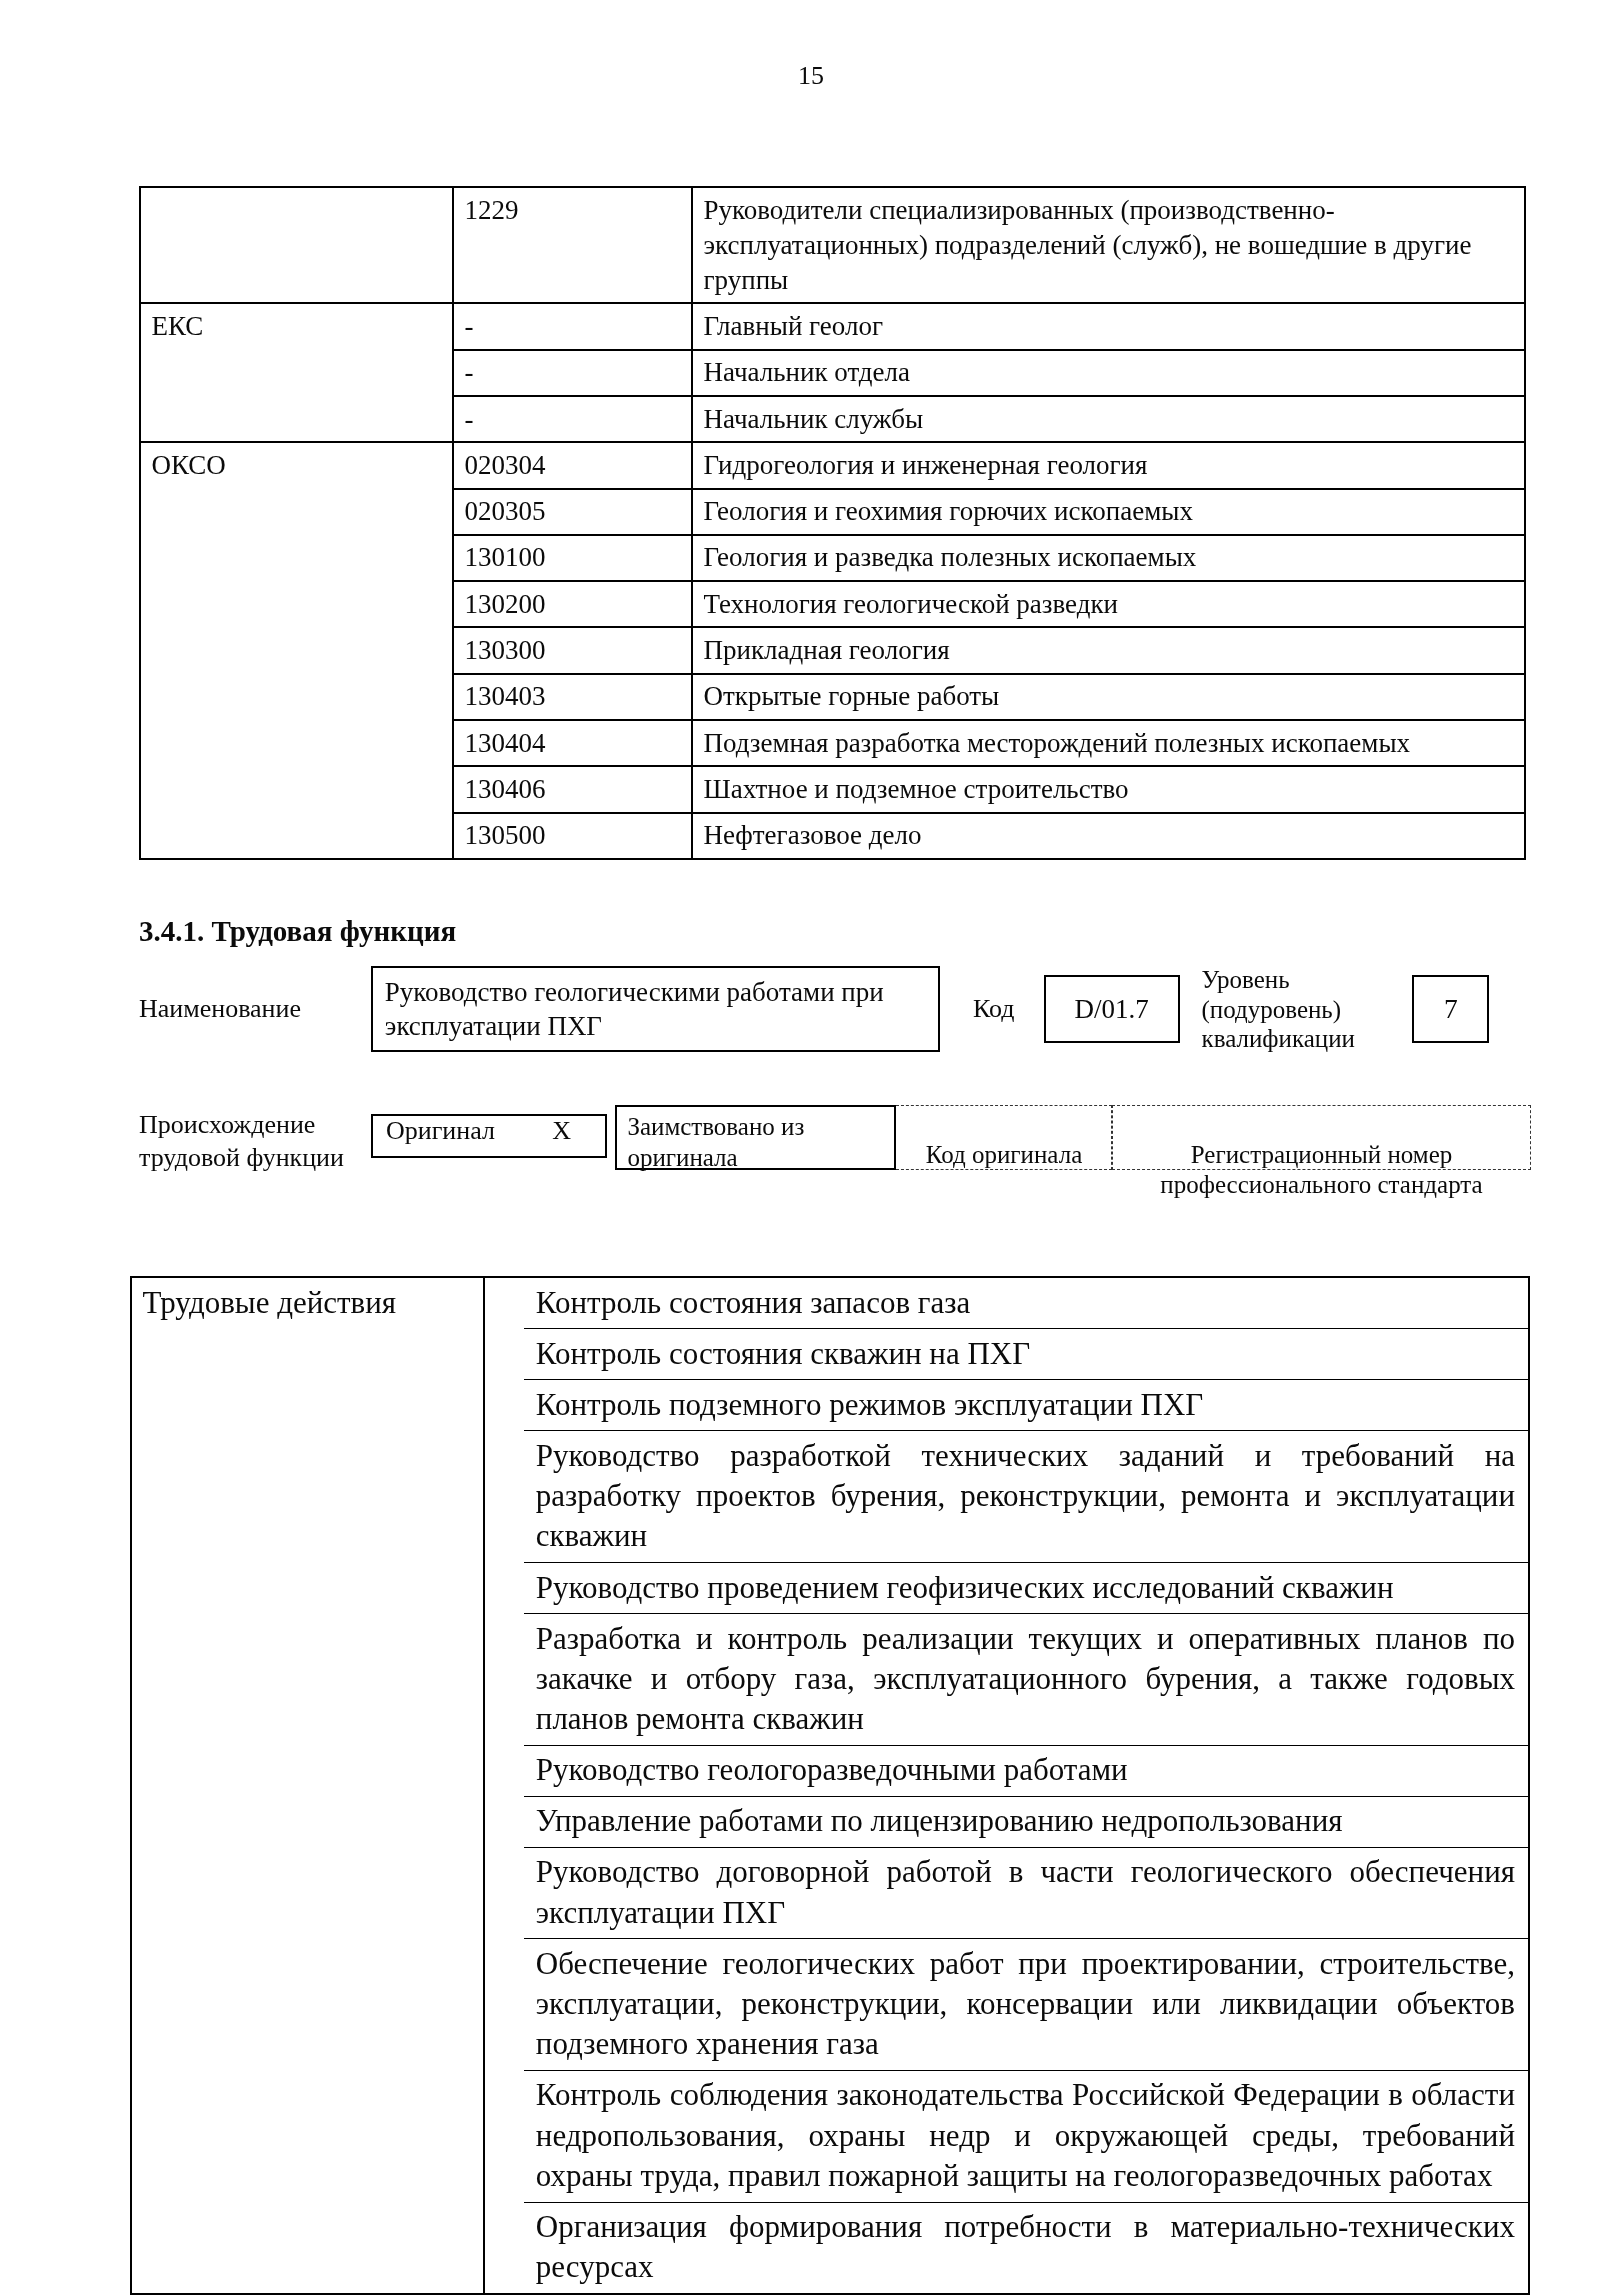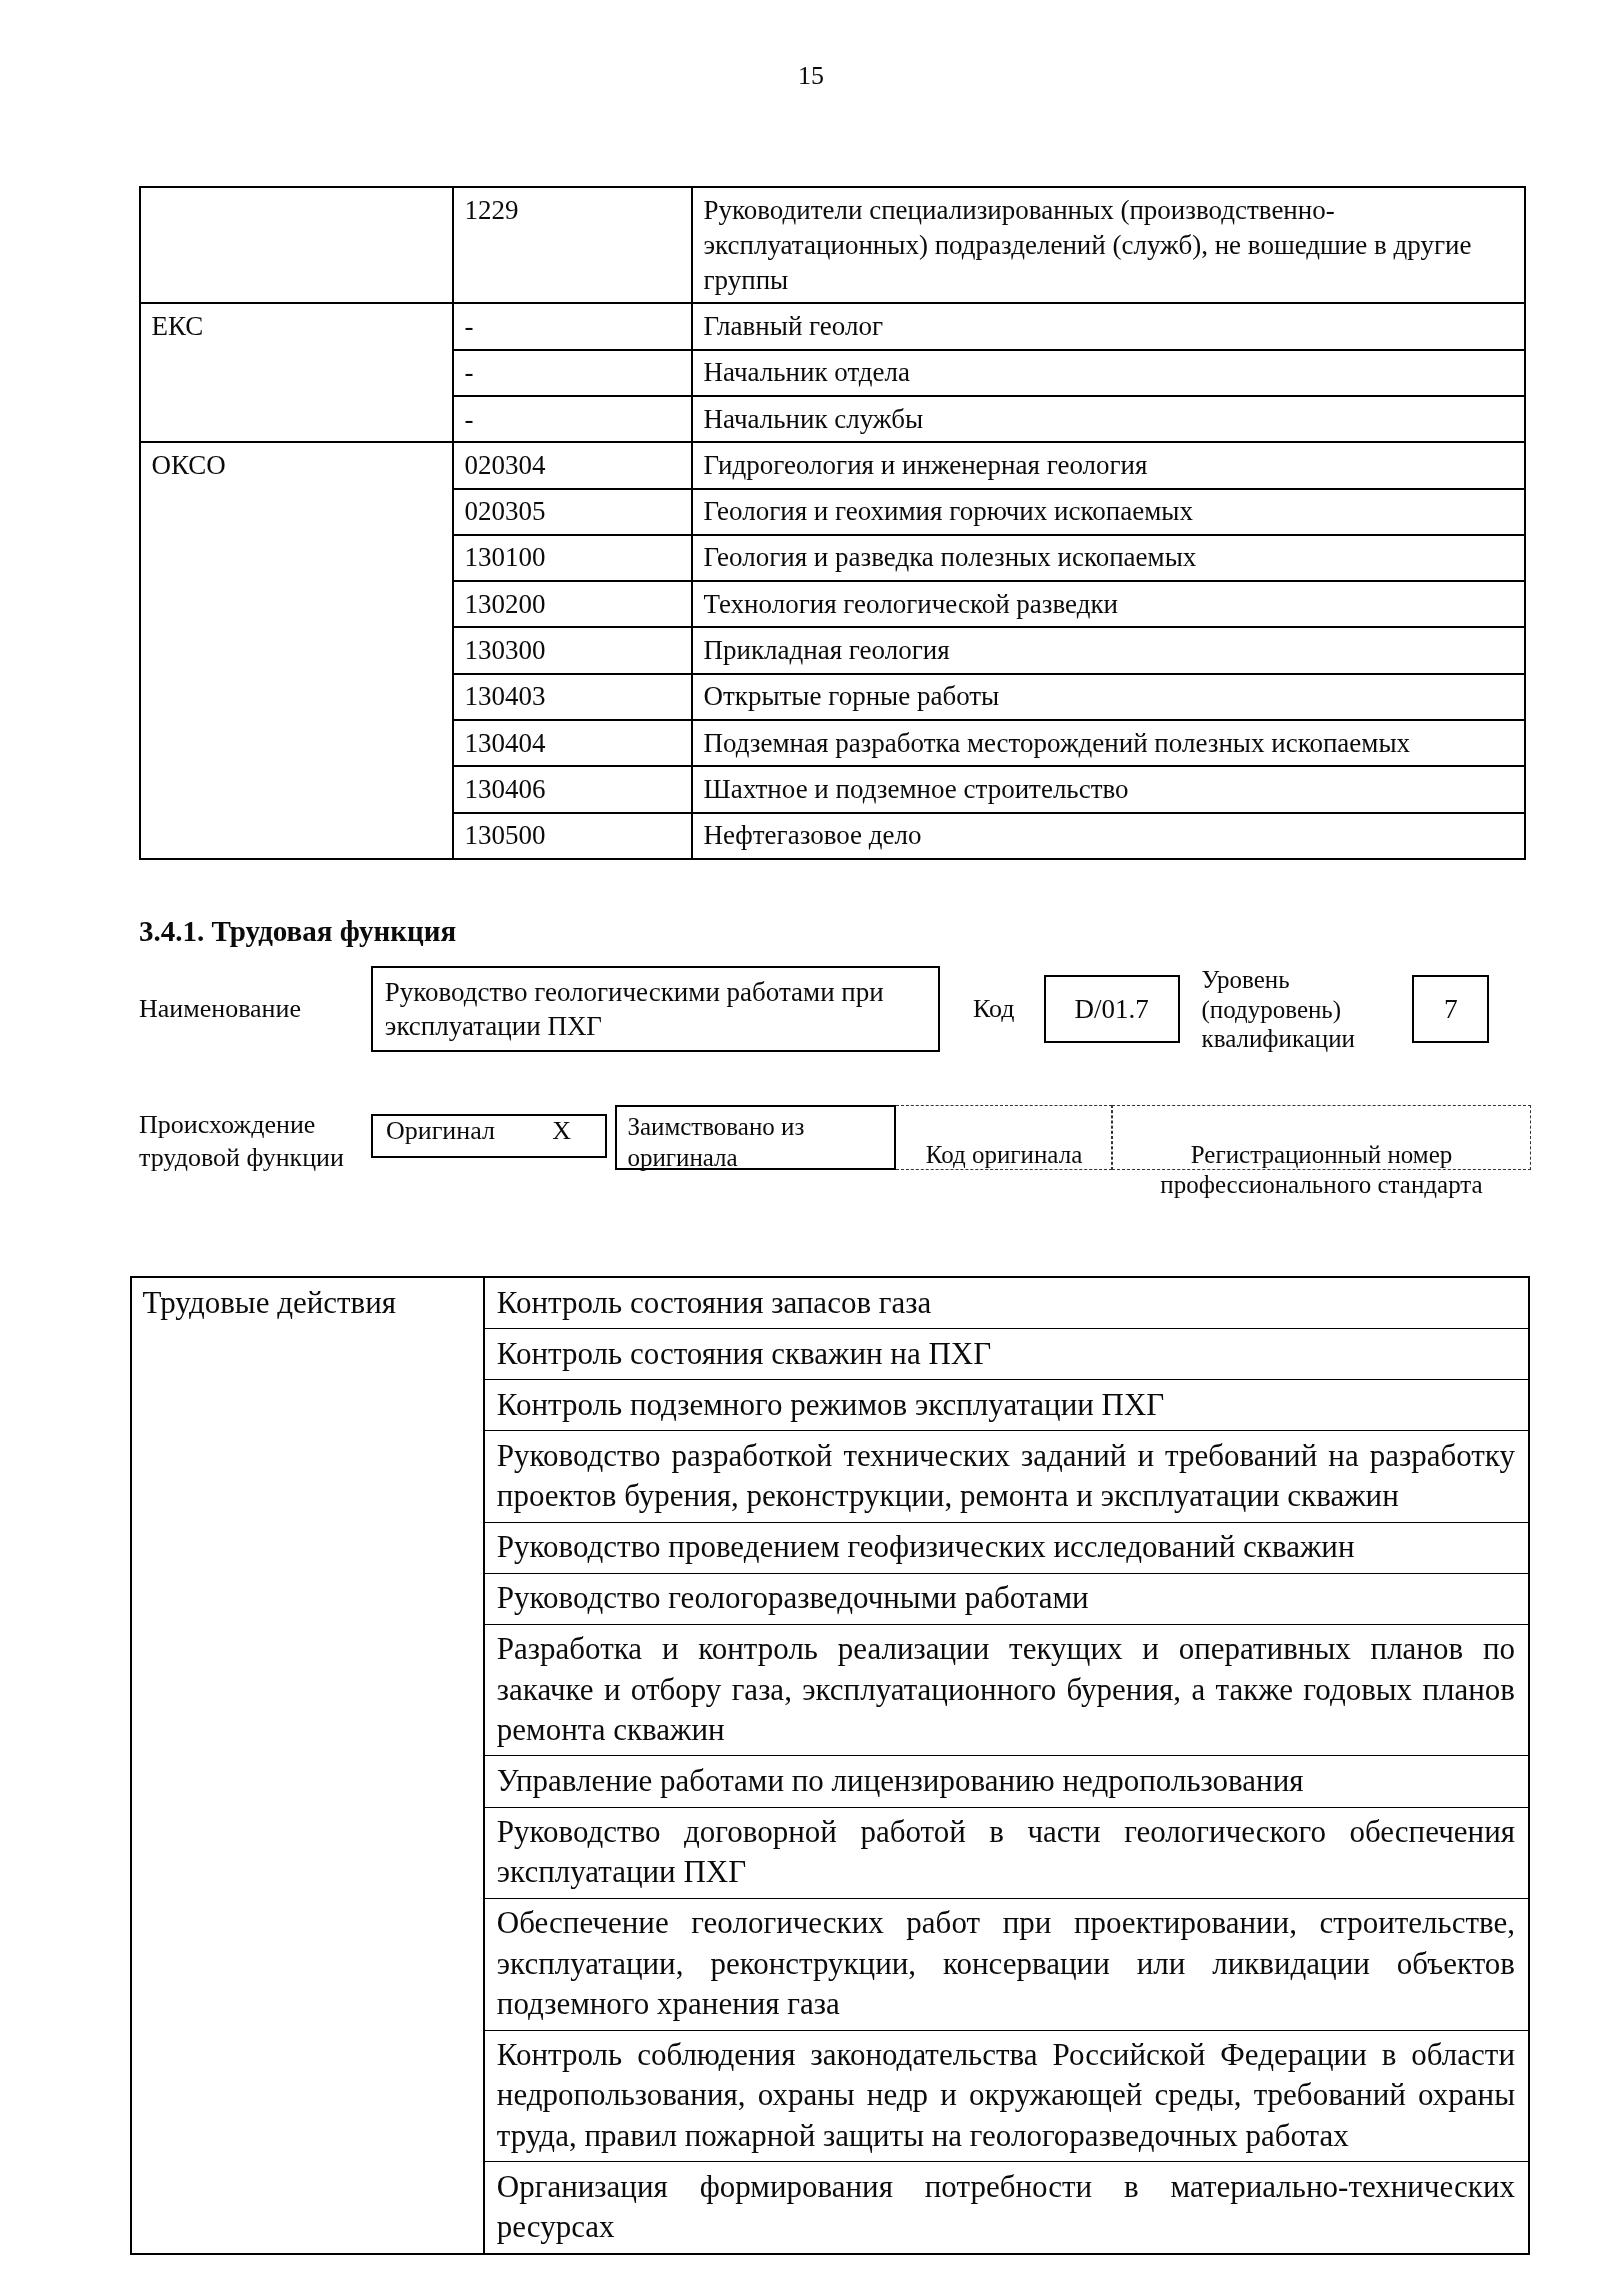--- a/index.html
+++ b/index.html
@@ -90,21 +90,21 @@
 
   
   .ltable {
     position: absolute; top: 1276px; left: 130px; width: 1400px;
     border: 2px solid #000; display: flex; font-size: 31px;
   }
   .ltable-left {
     flex: 0 0 353px; border-right: 2px solid #000;
     padding: 5.2px 10.5px; line-height: 1.3;
   }
-  .ltable-right { flex: 1 1 auto; }
+  .ltable-right { flex: 1 1 auto; margin-left: 39px; }
   .laction {
     padding: 4.6px 13px 5.2px 11.8px;
     border-bottom: 1.3px solid #000;
     line-height: 1.3; text-align: justify;
   }
   .laction:last-child { border-bottom: none; }
 </style>
 </head>
 <body>
 
@@ -199,22 +199,22 @@
 </div>
 
 <div class="ltable">
   <div class="ltable-left">Трудовые действия</div>
   <div class="ltable-right">
     <div class="laction">Контроль состояния запасов газа</div>
     <div class="laction">Контроль состояния скважин на ПХГ</div>
     <div class="laction">Контроль подземного режимов эксплуатации ПХГ</div>
     <div class="laction">Руководство разработкой технических заданий и требований на разработку проектов бурения, реконструкции, ремонта и эксплуатации скважин</div>
     <div class="laction">Руководство проведением геофизических исследований скважин</div>
+    <div class="laction">Разработка и контроль реализации текущих и оперативных планов по закачке и отбору газа, эксплуатационного бурения, а также годовых планов ремонта скважин</div>
     <div class="laction">Руководство геологоразведочными работами</div>
-    <div class="laction">Разработка и контроль реализации текущих и оперативных планов по закачке и отбору газа, эксплуатационного бурения, а также годовых планов ремонта скважин</div>
     <div class="laction">Управление работами по лицензированию недропользования</div>
     <div class="laction">Руководство договорной работой в части геологического обеспечения эксплуатации ПХГ</div>
     <div class="laction">Обеспечение геологических работ при проектировании, строительстве, эксплуатации, реконструкции, консервации или ликвидации объектов подземного хранения газа</div>
     <div class="laction">Контроль соблюдения законодательства Российской Федерации в области недропользования, охраны недр и окружающей среды, требований охраны труда, правил пожарной защиты на геологоразведочных работах</div>
     <div class="laction">Организация формирования потребности в материально-технических ресурсах</div>
   </div>
 </div>
 
 
 </body></html>

